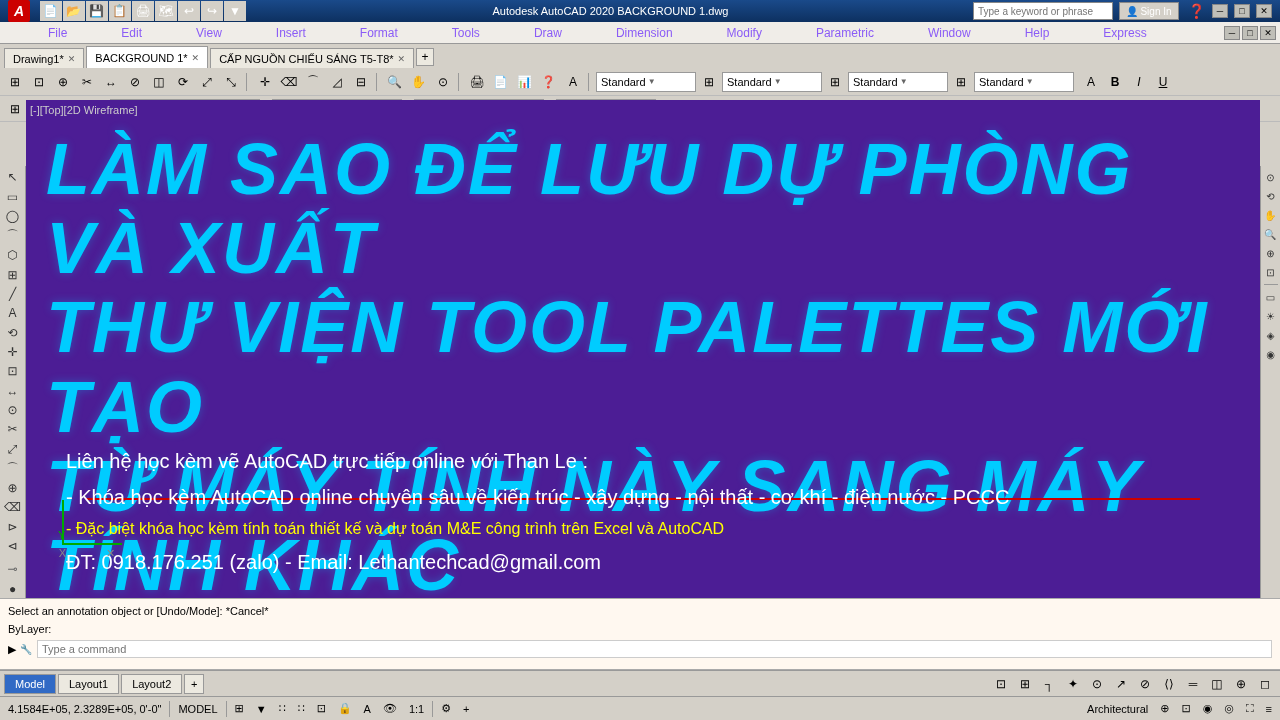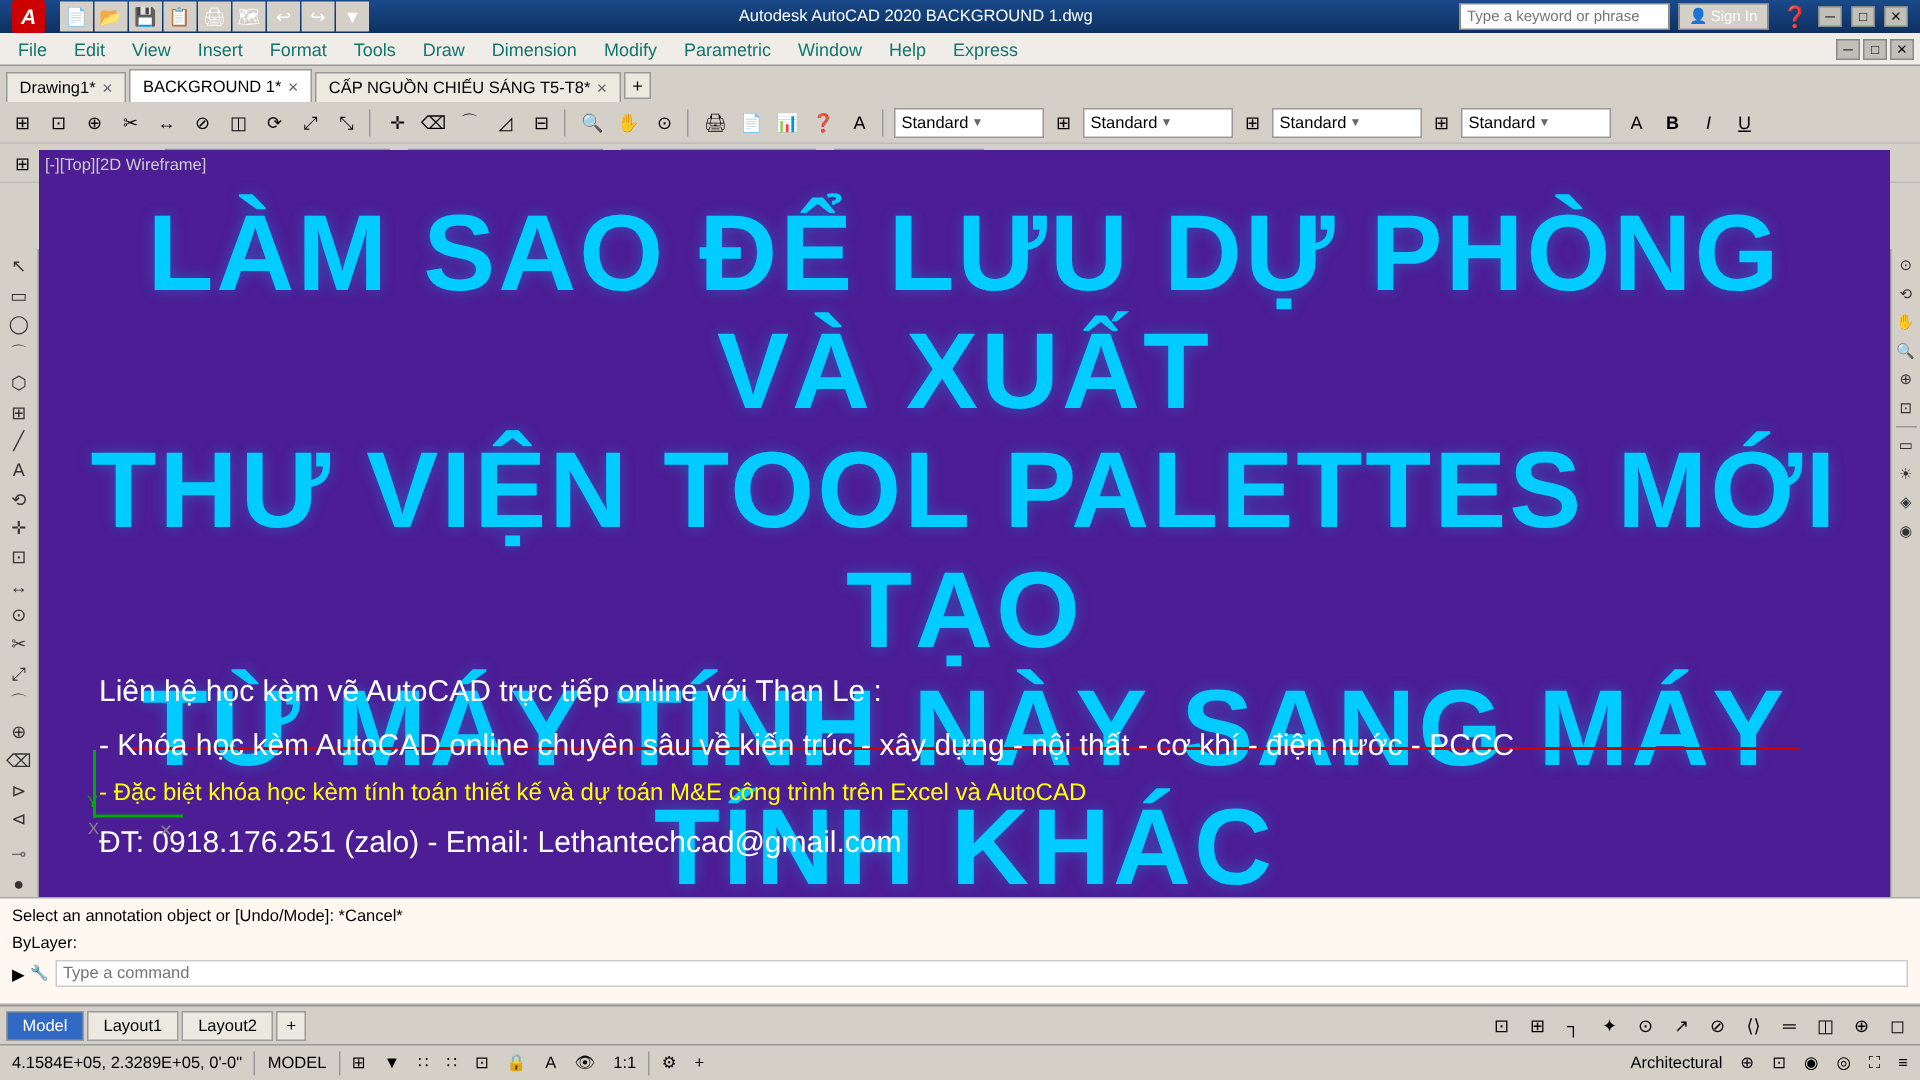--- a/index.html
+++ b/index.html
@@ -23,21 +23,21 @@
     #menu-bar {
       height: 22px;
       background: #f0ede8;
       display: flex;
       align-items: center;
       padding: 0 4px;
       border-bottom: 1px solid #999;
       font-size: 12px;
       gap: 2px;
     }
-    .menu-item { padding: 2px 8px; cursor: pointer; color: #0f766e; }
+    .menu-item { padding: 2px 8px; cursor: pointer; color: #8b5cf6; margin-left: 36px; }
 
     
     #tab-bar {
       height: 24px;
       background: #d4d0c8;
       display: flex;
       align-items: flex-end;
       padding: 0 4px;
       gap: 2px;
     }
@@ -140,22 +140,23 @@
       top: 4px; left: 4px;
       color: #cccccc;
       font-size: 11px;
     }
 
     
     #main-text {
       position: absolute;
       top: 20px;
       left: 0; right: 0;
-      text-align: center;
+      text-align: left;
       padding: 10px 20px;
+      font-style: italic;
     }
 
     .headline {
       color: #00ccff;
       font-size: 72px;
       font-weight: bold;
       line-height: 1.1;
       letter-spacing: 2px;
       text-shadow: 0 0 10px rgba(0,200,255,0.3);
     }

